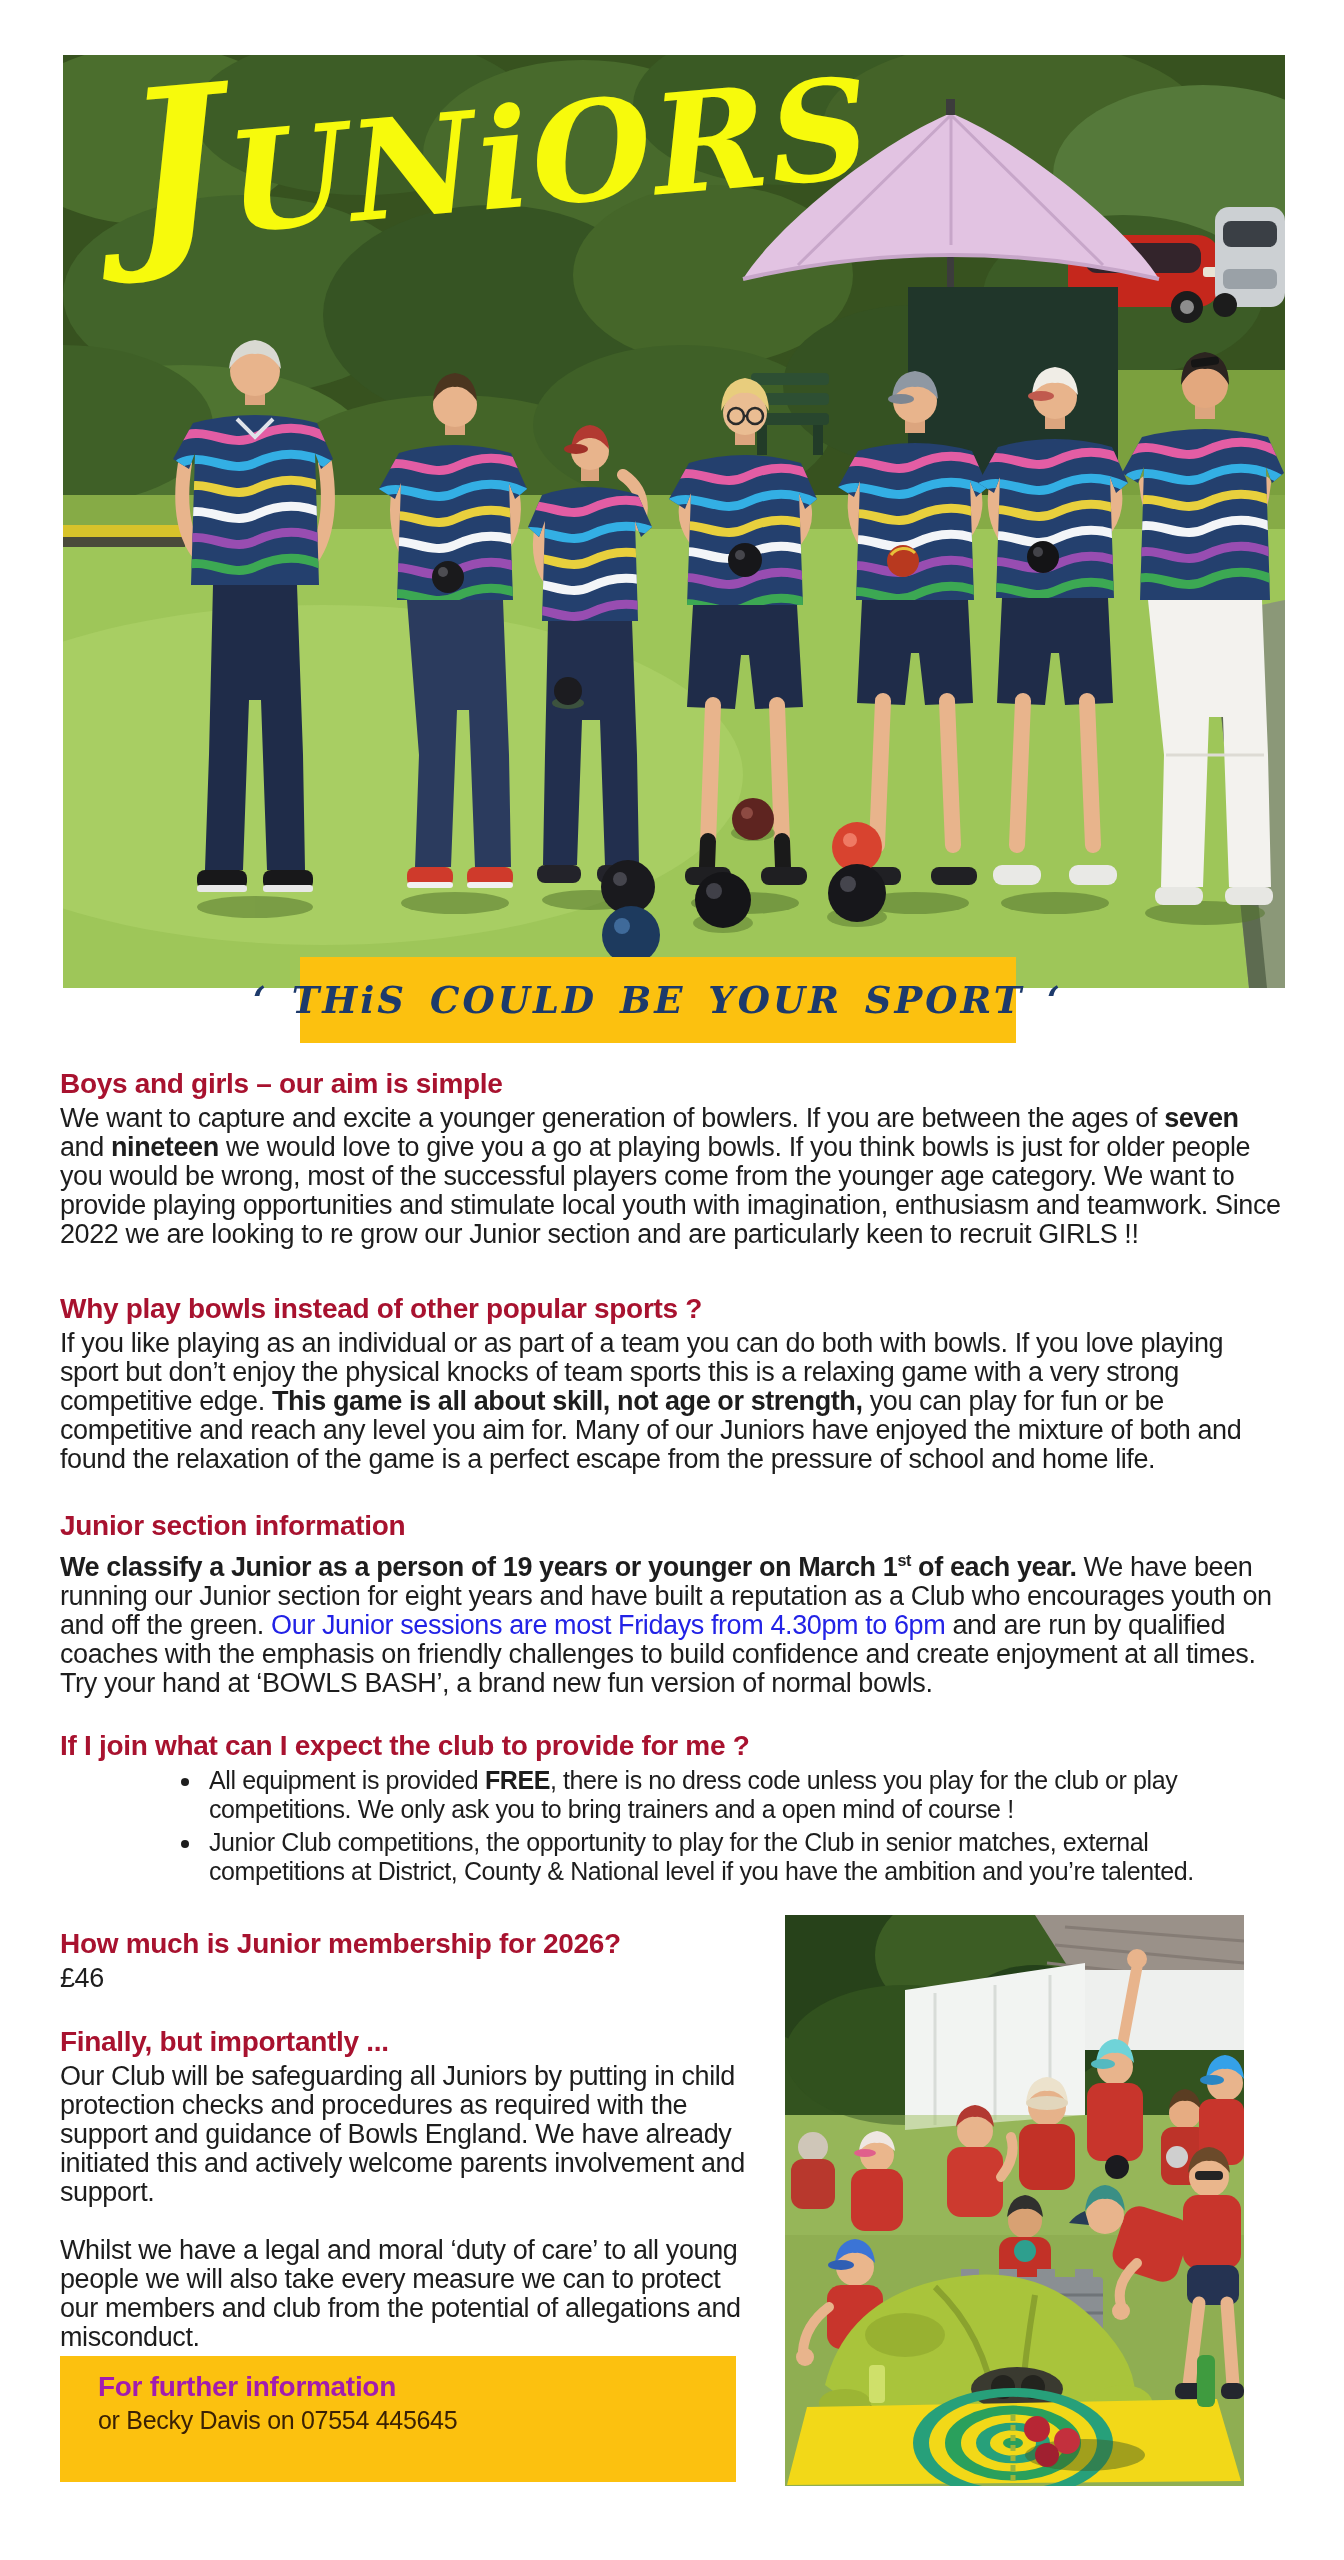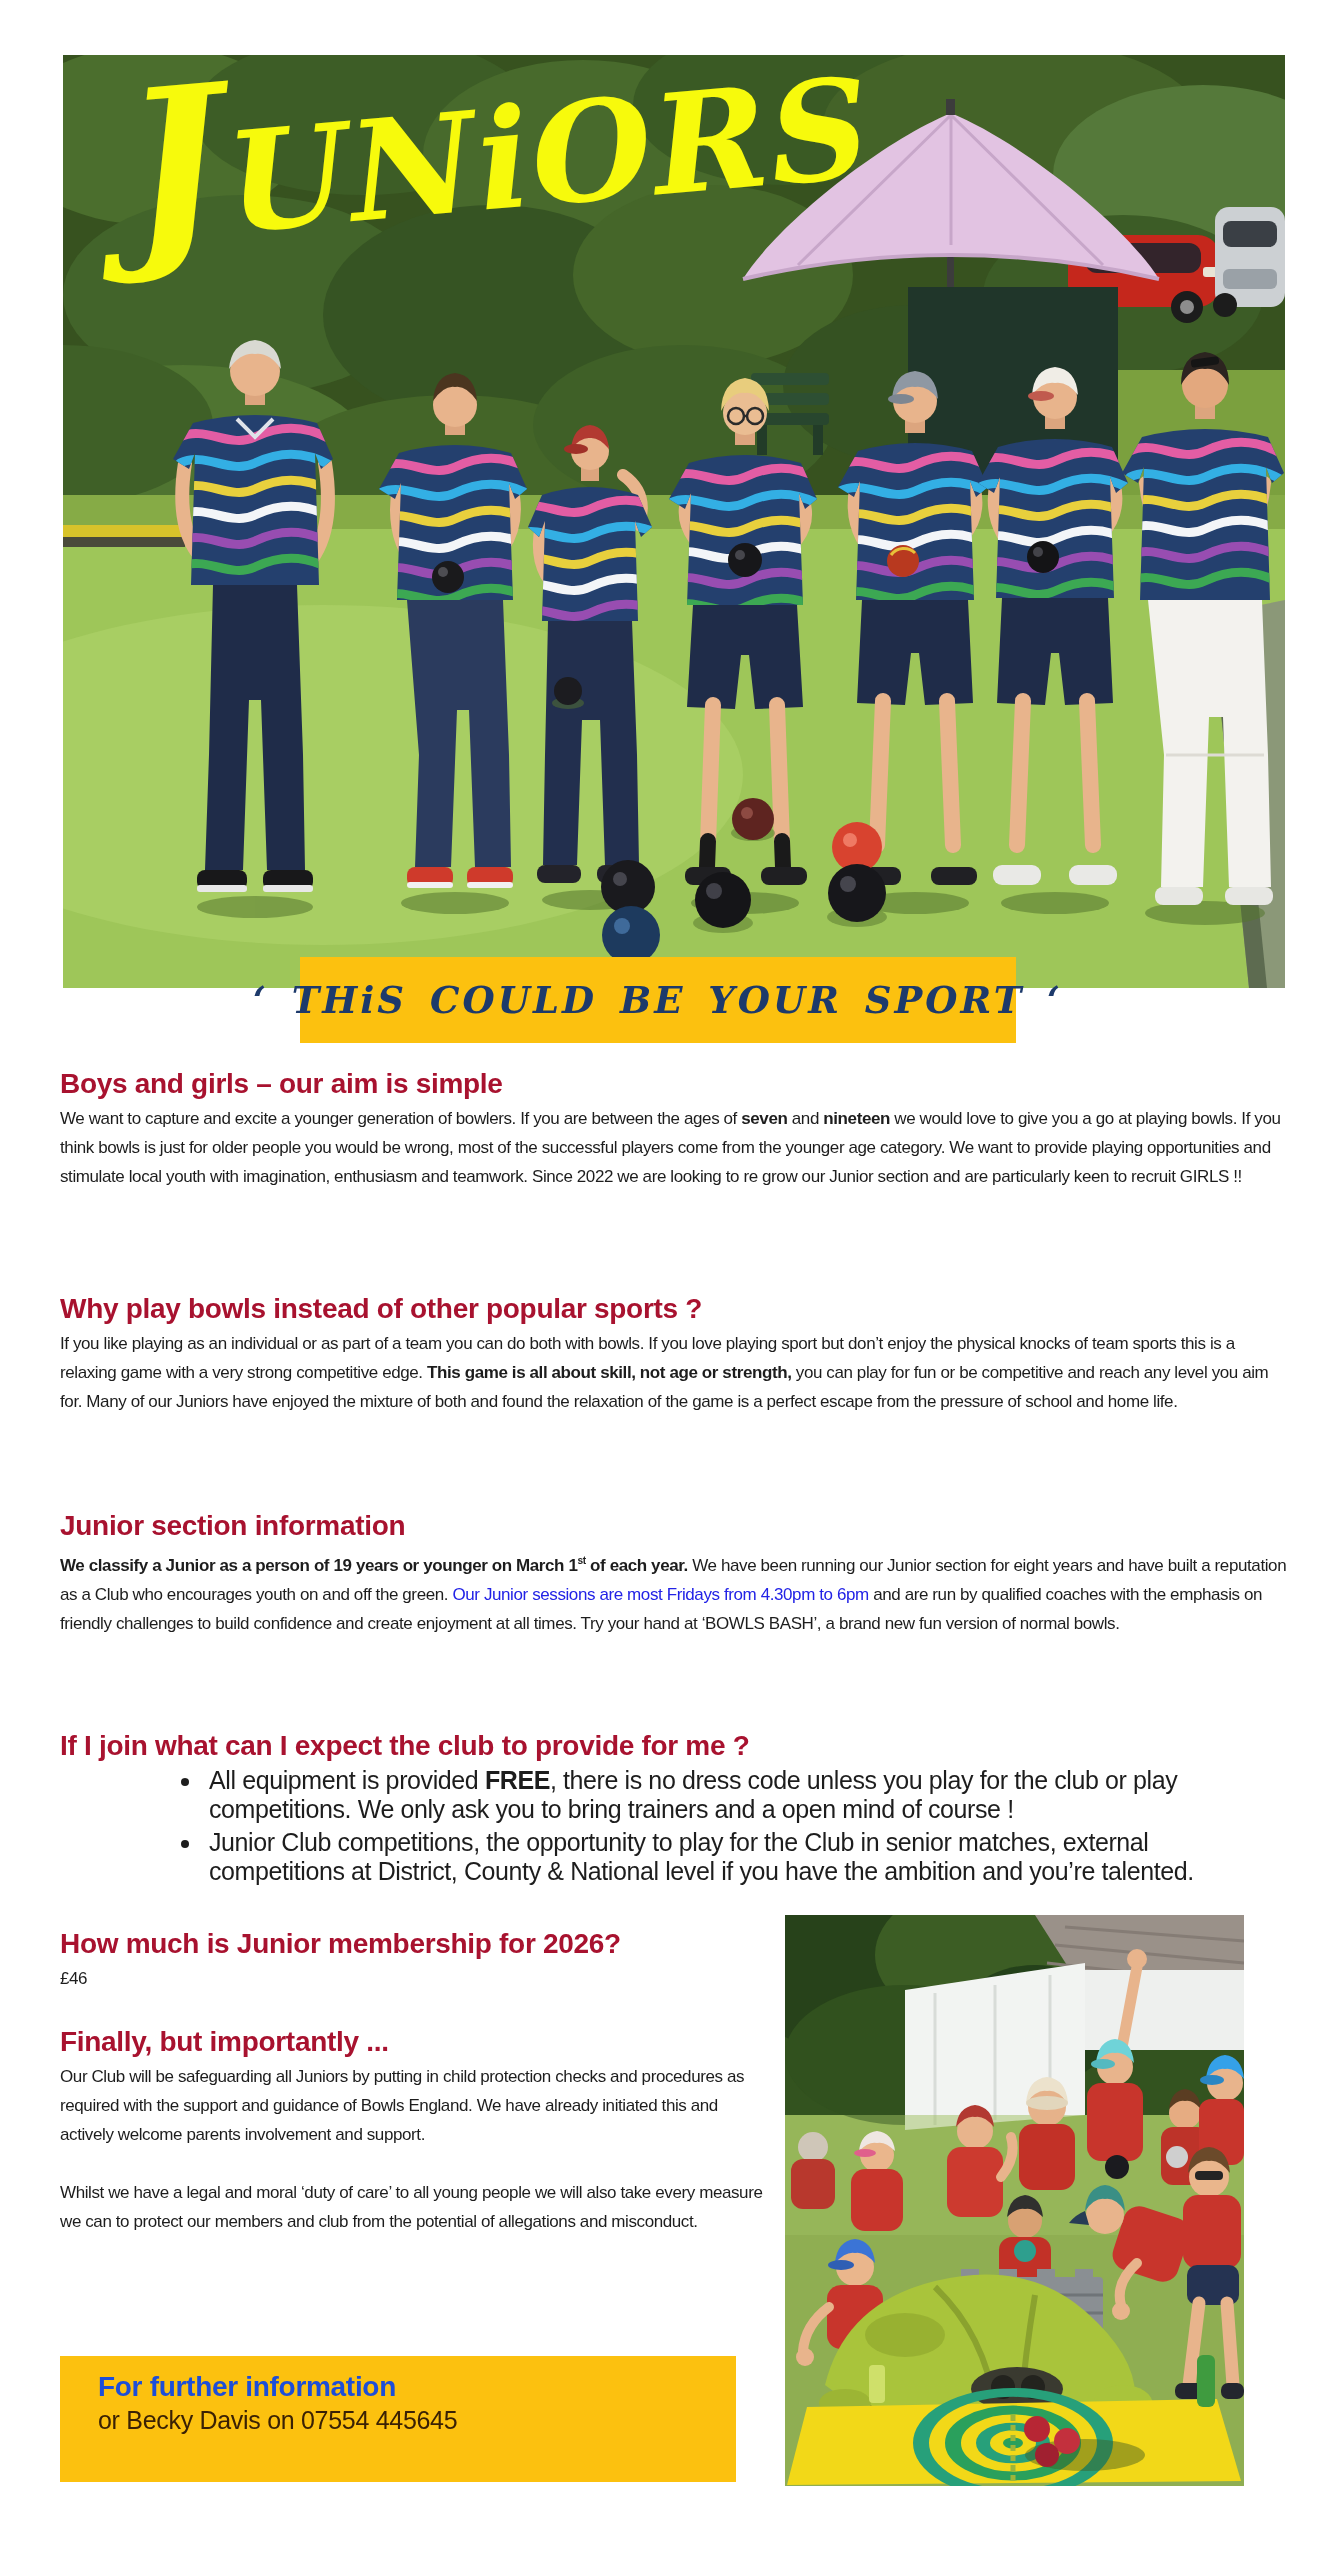--- a/index.html
+++ b/index.html
@@ -36,38 +36,38 @@
   #s1 { top:1293px; }
   #s2 { top:1510px; }
   #s3 { top:1730px; }
   #s4 { top:1928px; width:705px; }
   #s5 { top:2026px; width:705px; }
   .sec h2 {
     font-size:28px; line-height:31px; font-weight:bold; color:#a8122f;
     letter-spacing:-0.3px; margin:0 0 5px 0;
   }
   .sec .body p {
-    font-size:17px; line-height:29px; letter-spacing:-0.4px; color:#1d1d1d;
+    font-size:27px; line-height:29px; letter-spacing:-0.4px; color:#1d1d1d;
     margin:0 0 29px 0;
   }
   .sec .body p:last-child { margin-bottom:0; }
   .sec .body ul { margin:2px 0 0 0; padding-left:95px; }
   .sec .body li {
     font-size:25px; line-height:29px; letter-spacing:-0.4px; color:#1d1d1d;
     margin-bottom:4px; padding-left:6px;margin-left:48px;
   }
   .b { font-weight:bold; }
   sup { font-size:60%; }
   
   .infobox {
     position:absolute; left:60px; top:2356px; width:676px; height:126px;
     background:#fcc10f; padding:15px 20px 0 38px;
   }
   .infobox h2 {
-    font-size:28px; line-height:31px; font-weight:bold; color:#1d4ed8;
+    font-size:28px; line-height:31px; font-weight:bold; color:#a21caf;
     letter-spacing:-0.3px; margin:0 0 4px 0;
   }
   .infobox p { font-size:25px; line-height:29px; letter-spacing:-0.3px; color:#3a2104; }
   
   .photo2 {
     position:absolute; left:785px; top:1915px; width:459px; height:571px;
     overflow:hidden; background:#8fae52;
   }
   .photo2 svg { display:block; width:100%; height:100%; }
 </style>

